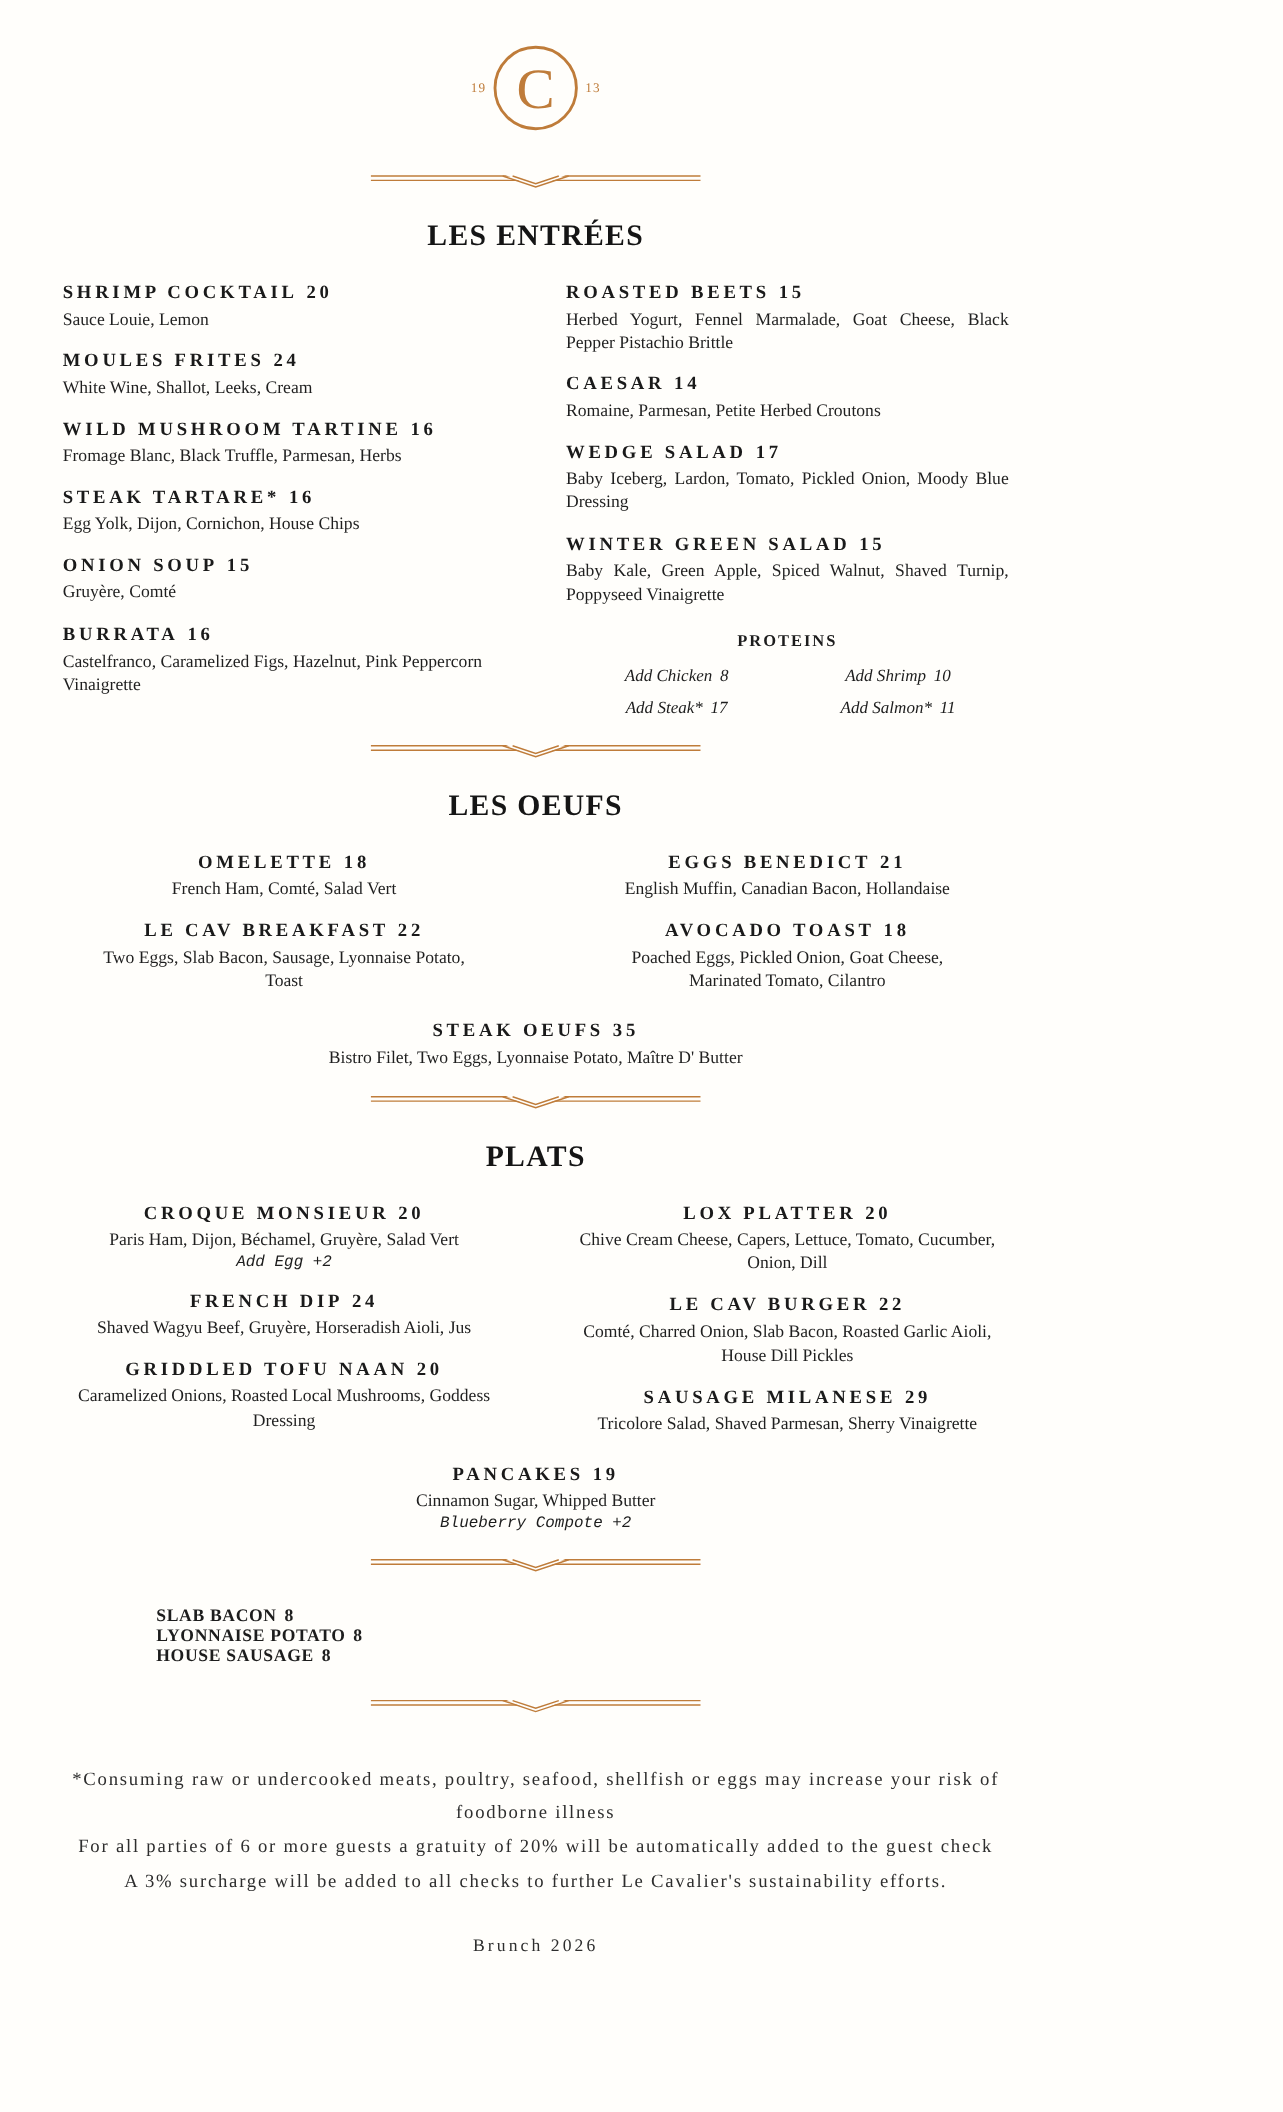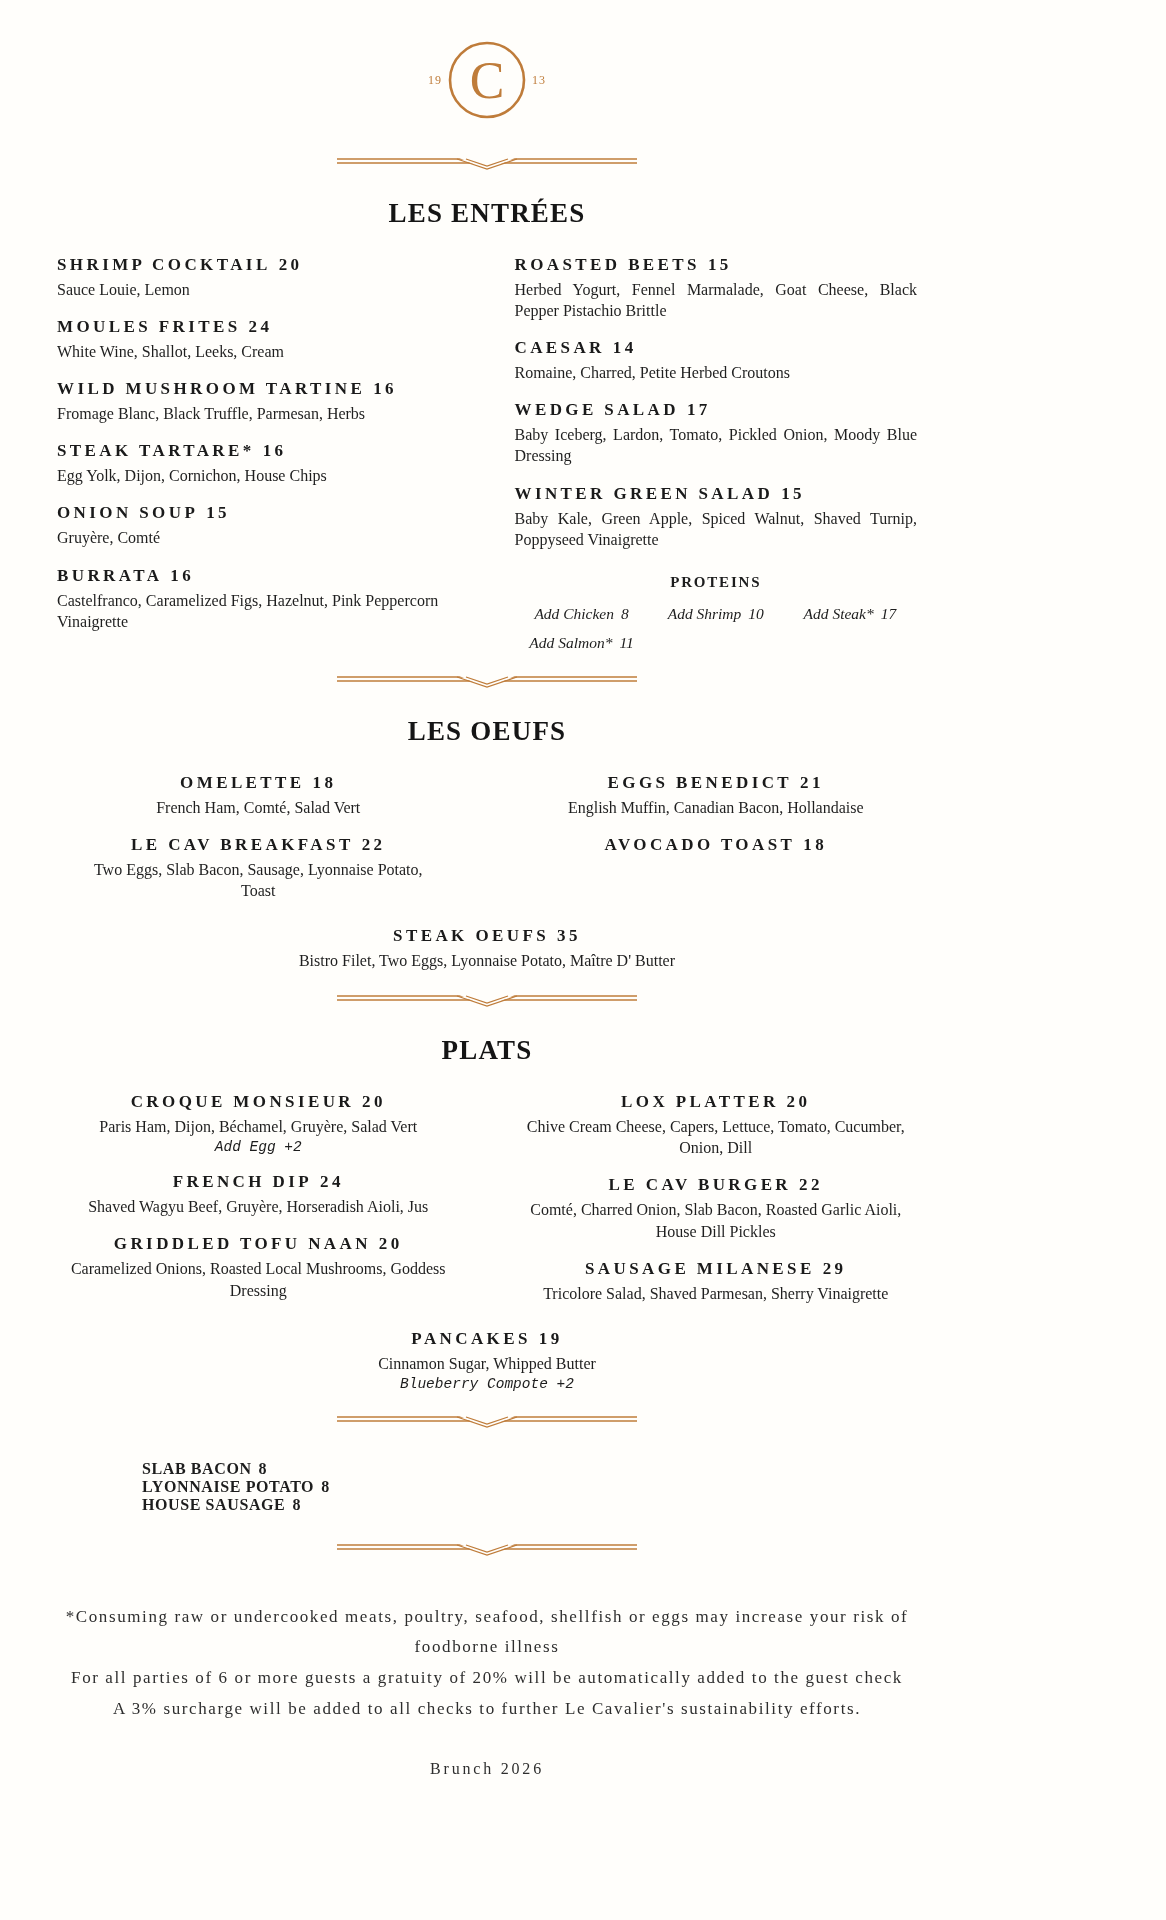--- a/index.html
+++ b/index.html
@@ -54,21 +54,21 @@
   .centered .item-desc{ text-align:center; }
   .oeufs-col .item-desc{ max-width:345px; margin-left:auto; margin-right:auto; }
   .plats-col .item-desc{ max-width:420px; margin-left:auto; margin-right:auto; }
   .note{ font-style:italic; font-size:14.5px; margin:2px 0 0 0; text-align:center;font-family:Liberation Mono, monospace; }
   .center-item{ text-align:center; margin-top:8px; }
   
   .proteins{ text-align:center; margin-top:24px; }
   .proteins-title{ font-size:15px; font-weight:700; letter-spacing:1.8px; margin:0 0 14px 0; }
   .proteins-grid{
     display:grid;
-    grid-template-columns:1fr 1fr 1fr;
+    grid-template-columns:1fr 1fr;
     row-gap:11px;
     justify-items:center;
     font-style:italic;
     font-size:15.5px;
   }
   .protein .item-price{ margin-left:7px; }
   
   .sides-row{
     display:flex;
     justify-content:space-between;
@@ -152,21 +152,21 @@
           <p class="item-desc">Castelfranco, Caramelized Figs, Hazelnut, Pink Peppercorn Vinaigrette</p>
         </div>
       </div>
       <div class="col-right">
         <div class="item">
           <h3 class="item-line"><span>ROASTED BEETS</span><span class="item-price">15</span></h3>
           <p class="item-desc">Herbed Yogurt, Fennel Marmalade, Goat Cheese, Black Pepper Pistachio Brittle</p>
         </div>
         <div class="item">
           <h3 class="item-line"><span>CAESAR</span><span class="item-price">14</span></h3>
-          <p class="item-desc">Romaine, Charred, Petite Herbed Croutons</p>
+          <p class="item-desc">Romaine, Parmesan, Petite Herbed Croutons</p>
         </div>
         <div class="item">
           <h3 class="item-line"><span>WEDGE SALAD</span><span class="item-price">17</span></h3>
           <p class="item-desc">Baby Iceberg, Lardon, Tomato, Pickled Onion, Moody Blue Dressing</p>
         </div>
         <div class="item">
           <h3 class="item-line"><span>WINTER GREEN SALAD</span><span class="item-price">15</span></h3>
           <p class="item-desc">Baby Kale, Green Apple, Spiced Walnut, Shaved Turnip, Poppyseed Vinaigrette</p>
         </div>
         <div class="proteins">
@@ -205,20 +205,21 @@
           <p class="item-desc">Two Eggs, Slab Bacon, Sausage, Lyonnaise Potato, Toast</p>
         </div>
       </div>
       <div class="oeufs-col">
         <div class="item">
           <h3 class="item-line"><span>EGGS BENEDICT</span><span class="item-price">21</span></h3>
           <p class="item-desc">English Muffin, Canadian Bacon, Hollandaise</p>
         </div>
         <div class="item">
           <h3 class="item-line"><span>AVOCADO TOAST</span><span class="item-price">18</span></h3>
+          <p class="item-desc">Poached Eggs, Pickled Onion, Goat Cheese, Marinated Tomato, Cilantro</p>
         </div>
       </div>
     </div>
     <div class="item center-item">
       <h3 class="item-line"><span>STEAK OEUFS</span><span class="item-price">35</span></h3>
       <p class="item-desc">Bistro Filet, Two Eggs, Lyonnaise Potato, Maître D' Butter</p>
     </div>
 
     <div class="divider">
       <svg viewBox="0 0 300 18" width="300" height="18">

